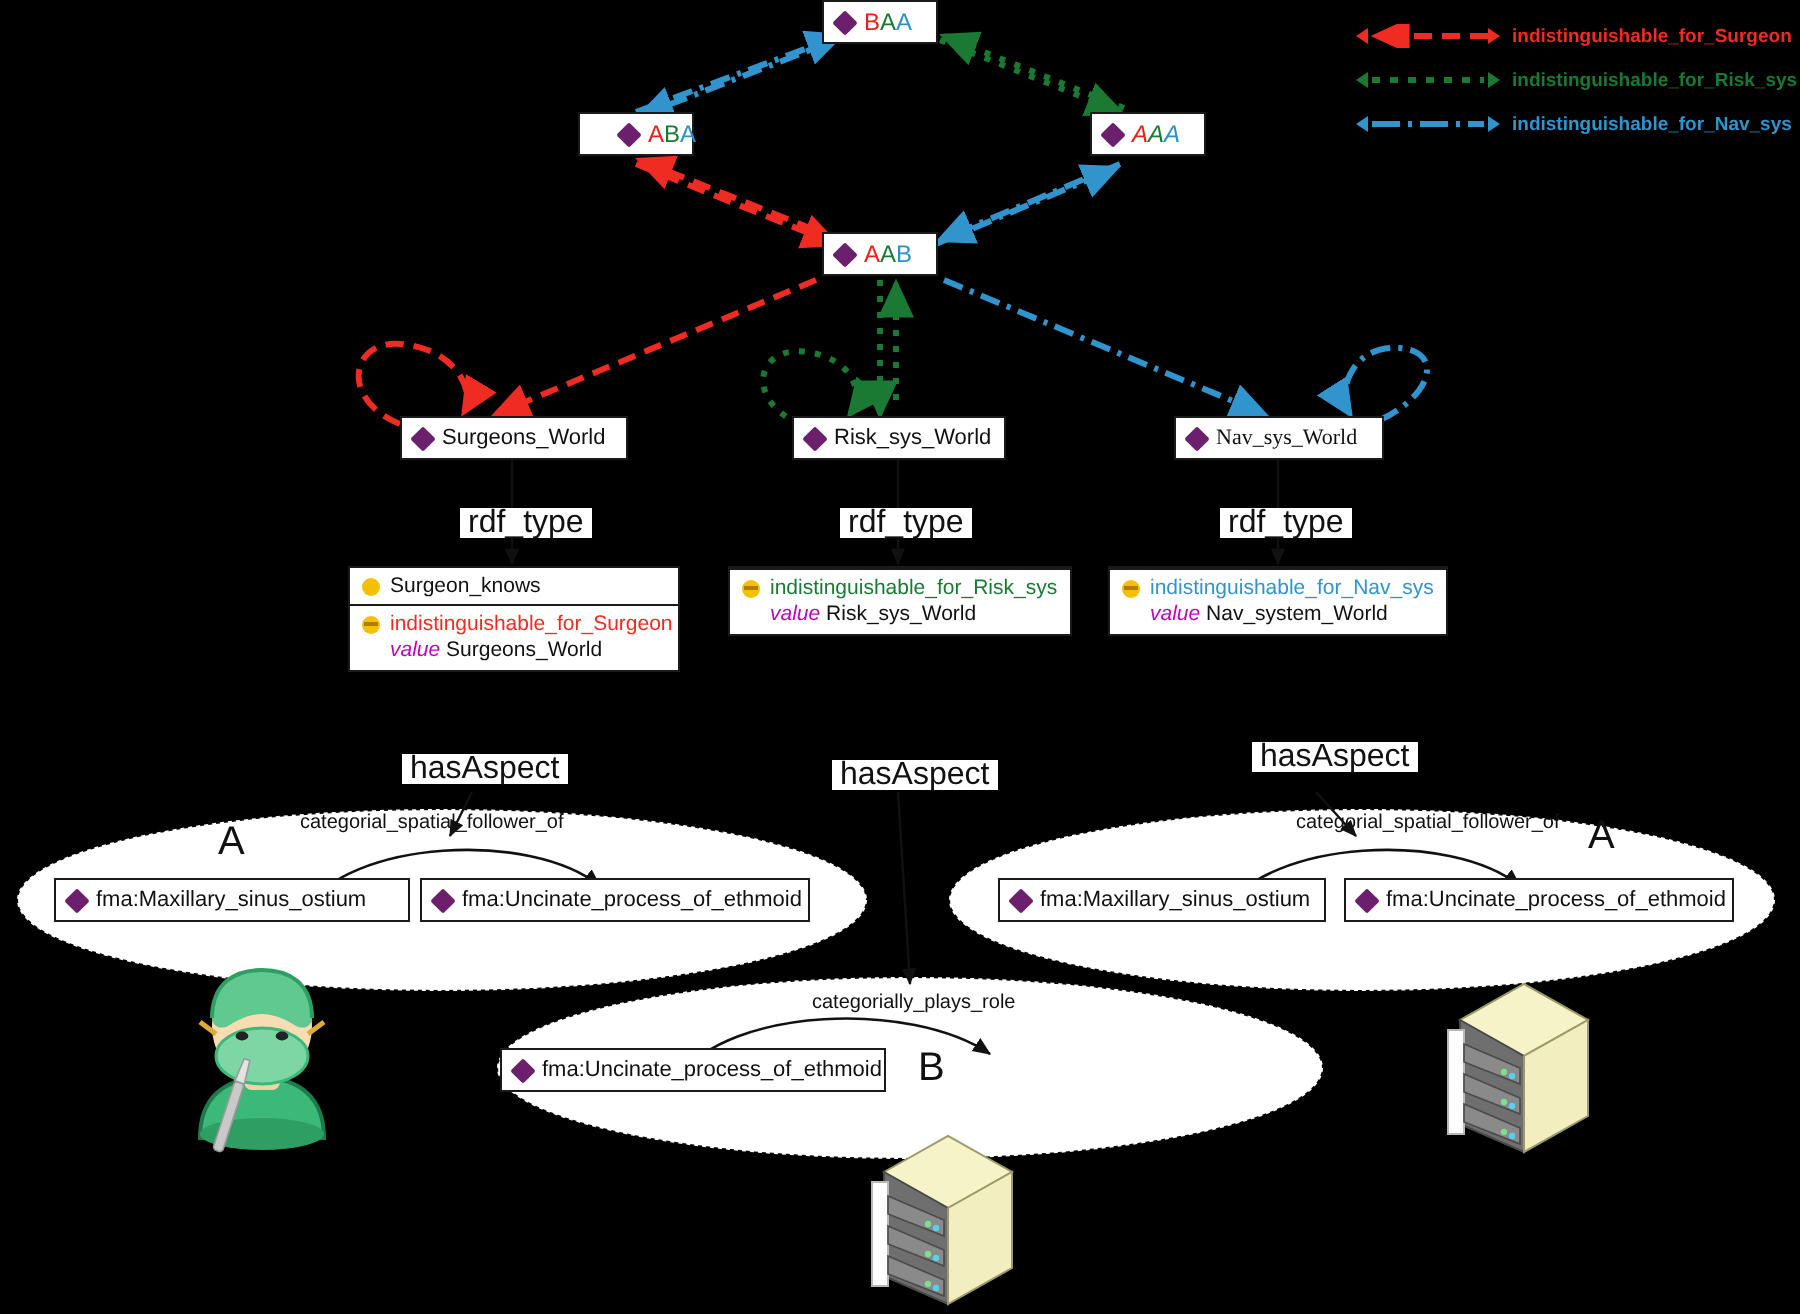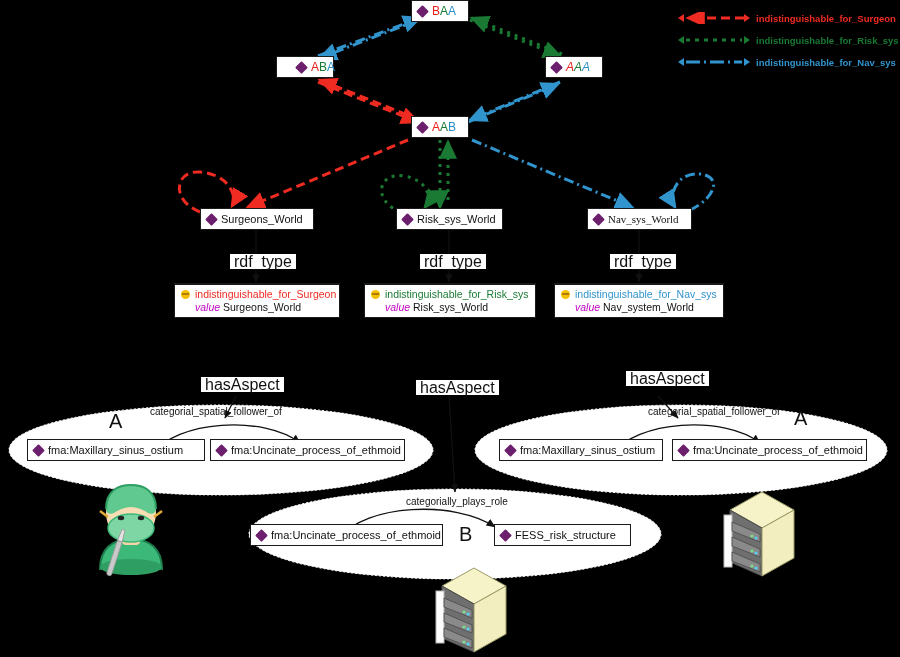--- a/index.html
+++ b/index.html
@@ -130,21 +130,21 @@
     <span class="legend-text" style="color:#3194cd">indistinguishable_for_Nav_sys</span>
   </div>
 
   <div class="node" style="left:411px;top:0px;width:58px;height:22px;">
     <span class="dia"></span>
     <span style="font-size:12px;">
       <span class="c-r">B</span><span class="c-g">A</span><span class="c-b">A</span>
     </span>
   </div>
 
-  <div class="node" style="left:276px;top:56px;width:58px;height:22px;padding-left:20px;">
+  <div class="node" style="left:289px;top:56px;width:58px;height:22px;padding-left:20px;">
     <span class="dia"></span>
     <span style="font-size:12px;">
       <span class="c-r">A</span><span class="c-g">B</span><span class="c-b">A</span>
     </span>
   </div>
 
   <div class="node" style="left:545px;top:56px;width:58px;height:22px;">
     <span class="dia"></span>
     <span style="font-size:12px;font-style:italic;">
       <span class="c-r">A</span><span class="c-g">A</span><span class="c-b">A</span>
@@ -169,20 +169,24 @@
   <div class="node" style="left:587px;top:208px;width:105px;height:22px;font-family:Liberation Serif, serif;">
     <span class="dia"></span>
     <span>Nav_sys_World</span>
   </div>
 
   <div class="lbl" style="left:230px;top:254px;">rdf_type</div>
   <div class="lbl" style="left:420px;top:254px;">rdf_type</div>
   <div class="lbl" style="left:610px;top:254px;">rdf_type</div>
 
   <div class="propbox" style="left:174px;top:283px;width:166px;">
+    <div class="prow">
+      <span class="dot"></span>
+      <span>Surgeon_knows</span>
+    </div>
     <div class="prow sep">
       <div class="l1">
         <span class="dotm"></span>
         <span style="color:#ef2b22">indistinguishable_for_Surgeon</span>
       </div>
       <div class="l2">
         <span class="val">value</span>
         <span class="mono-name">Surgeons_World</span>
       </div>
     </div>
@@ -238,24 +242,20 @@
   <div class="node" style="left:672px;top:439px;width:195px;height:22px;">
     <span class="dia"></span>
     <span>fma:Uncinate_process_of_ethmoid</span>
   </div>
 
   <div class="edge-lbl" style="left:406px;top:496px;">categorially_plays_role</div>
   <div class="ell-lbl" style="left:459px;top:523px;">B</div>
   <div class="node" style="left:250px;top:524px;width:193px;height:22px;">
     <span class="dia"></span>
     <span>fma:Uncinate_process_of_ethmoid</span>
-  </div>
-  <div class="node" style="left:494px;top:524px;width:137px;height:22px;">
-    <span class="dia"></span>
-    <span>FESS_risk_structure</span>
   </div>
 
   <svg class="icon-img" style="left:88px;top:483px;" width="86" height="94" viewBox="0 0 86 94">
     <ellipse cx="43" cy="86" rx="34" ry="7" fill="#000"></ellipse>
     <path d="M12,86 C12,66 24,56 43,56 C62,56 74,66 74,86 z" fill="#3cb878"></path>
     <path d="M12,86 C12,66 24,56 43,56 C62,56 74,66 74,86 z" fill="none" stroke="#1d7a4c" stroke-width="2"></path>
     <ellipse cx="43" cy="84" rx="31" ry="8" fill="#2f9e62"></ellipse>
     <rect x="34" y="48" width="18" height="14" rx="4" fill="#f5d3a8"></rect>
     <ellipse cx="43" cy="30" rx="25" ry="28" fill="#f7dcb4"></ellipse>
     <path d="M18,26 C18,8 30,2 43,2 C56,2 68,8 68,26 C68,30 64,32 60,30 C54,26 48,24 43,24 C38,24 32,26 26,30 C22,32 18,30 18,26 z" fill="#5fc98f"></path>

